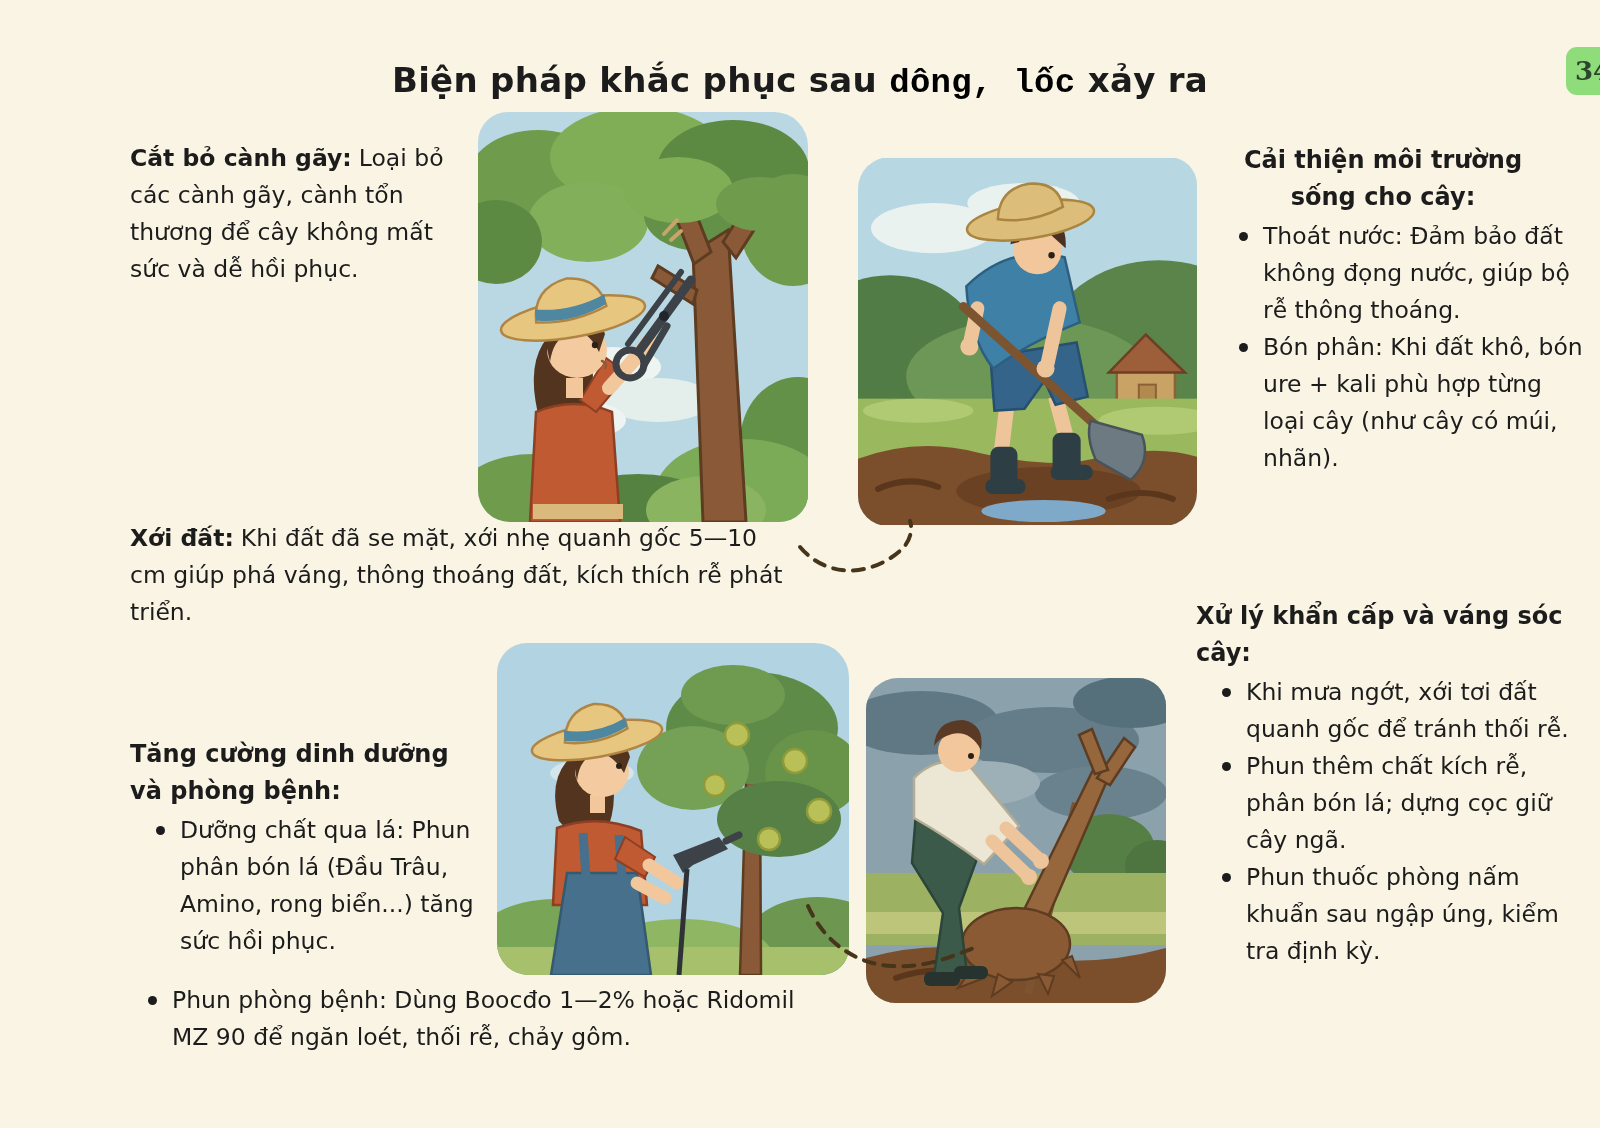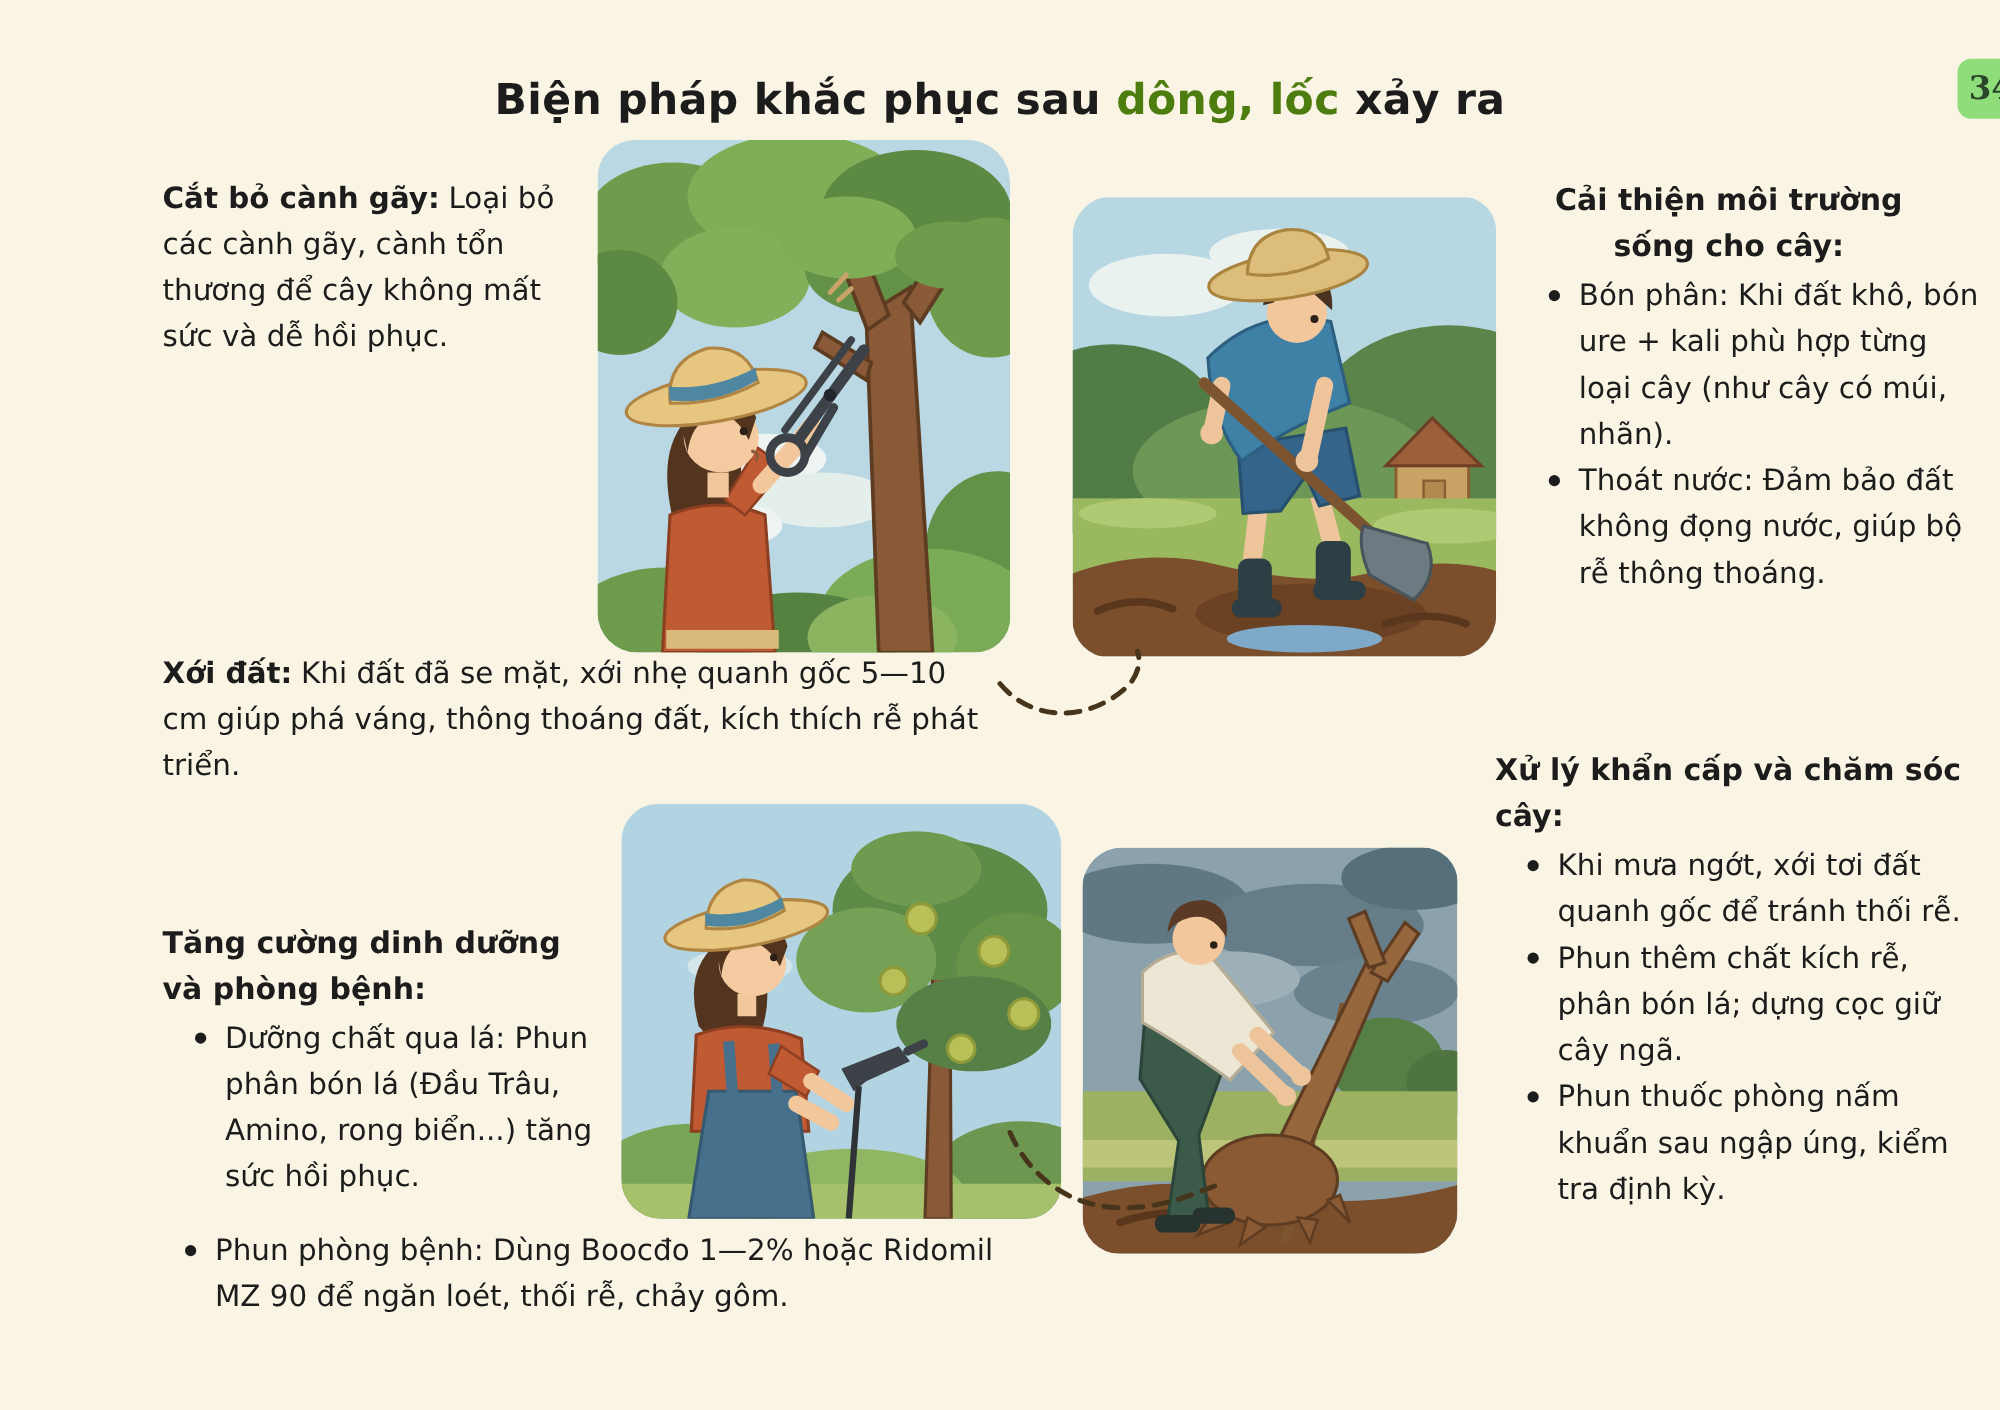--- a/index.html
+++ b/index.html
@@ -13,21 +13,21 @@
   }
   .abs{position:absolute;}
   
   .title{
     left:0;top:60px;width:1600px;
     text-align:center;
     font-size:34px;font-weight:bold;
     letter-spacing:.3px;
     margin:0;
   }
-  .title .hl{color:#4d7c0f;}
+  .title .hl{color:#000000;font-family:Liberation Mono, monospace;}
   
   .badge{
     left:1566px;top:47px;width:54px;height:48px;
     background:#8fdc7b;border-radius:11px;
     display:flex;align-items:center;justify-content:center;
     font-family:"DejaVu Serif",serif;font-weight:bold;
     font-size:26px;color:#2b462b;
   }
   
   .p{font-size:23.5px;line-height:37px;margin:0;}
@@ -168,25 +168,25 @@
           <path d="M140 56 Q146 26 176 26 Q205 28 206 54 Q172 66 140 56 Z" fill="#dcbd7a" stroke="#a9853f" stroke-width="2.5"></path>
         </g>
       </g>
     </svg>
   </figure>
 
   <div class="abs col" style="left:1213px;top:142px;width:375px;">
     <p class="heading" style="width:340px;text-align:center;">Cải thiện môi trường sống cho cây:</p>
     <div class="bullet-row">
       <span class="dot"></span>
+      <span class="bt" style="width:320px;">Thoát nước: Đảm bảo đất không đọng nước, giúp bộ rễ thông thoáng.</span>
+    </div>
+    <div class="bullet-row">
+      <span class="dot"></span>
       <span class="bt" style="width:320px;">Bón phân: Khi đất khô, bón ure + kali phù hợp từng loại cây (như cây có múi, nhãn).</span>
-    </div>
-    <div class="bullet-row">
-      <span class="dot"></span>
-      <span class="bt" style="width:320px;">Thoát nước: Đảm bảo đất không đọng nước, giúp bộ rễ thông thoáng.</span>
     </div>
   </div>
 
   <p class="abs p" style="left:130px;top:520px;width:655px;"><span class="b">Xới đất:</span><span>Khi đất đã se mặt, xới nhẹ quanh gốc 5—10 cm giúp phá váng, thông thoáng đất, kích thích rễ phát triển.</span></p>
 
   <div class="abs col" style="left:130px;top:736px;width:360px;">
     <p class="heading" style="width:350px;">Tăng cường dinh dưỡng và phòng bệnh:</p>
     <div class="bullet-row">
       <span class="dot"></span>
       <span class="bt" style="width:300px;">Dưỡng chất qua lá: Phun phân bón lá (Đầu Trâu, Amino, rong biển...) tăng sức hồi phục.</span>
@@ -289,21 +289,21 @@
         <circle cx="175" cy="183" r="8" fill="#eec49a"></circle>
         <circle cx="163" cy="199" r="8" fill="#eec49a"></circle>
         <circle cx="93" cy="73" r="21" fill="#f2c79c"></circle>
         <path d="M68 68 Q70 42 97 42 Q119 46 115 72 Q104 52 86 56 Q74 59 68 68 Z" fill="#5a3a24"></path>
         <circle cx="105" cy="78" r="3" fill="#2b2017"></circle>
       </g>
     </svg>
   </figure>
 
   <div class="abs col" style="left:1196px;top:598px;width:392px;">
-    <p class="heading" style="width:380px;">Xử lý khẩn cấp và chăm sóc cây:</p>
+    <p class="heading" style="width:380px;">Xử lý khẩn cấp và váng sóc cây:</p>
     <div class="bullet-row">
       <span class="dot"></span>
       <span class="bt" style="width:330px;">Khi mưa ngớt, xới tơi đất quanh gốc để tránh thối rễ.</span>
     </div>
     <div class="bullet-row">
       <span class="dot"></span>
       <span class="bt" style="width:330px;">Phun thêm chất kích rễ, phân bón lá; dựng cọc giữ cây ngã.</span>
     </div>
     <div class="bullet-row">
       <span class="dot"></span>

